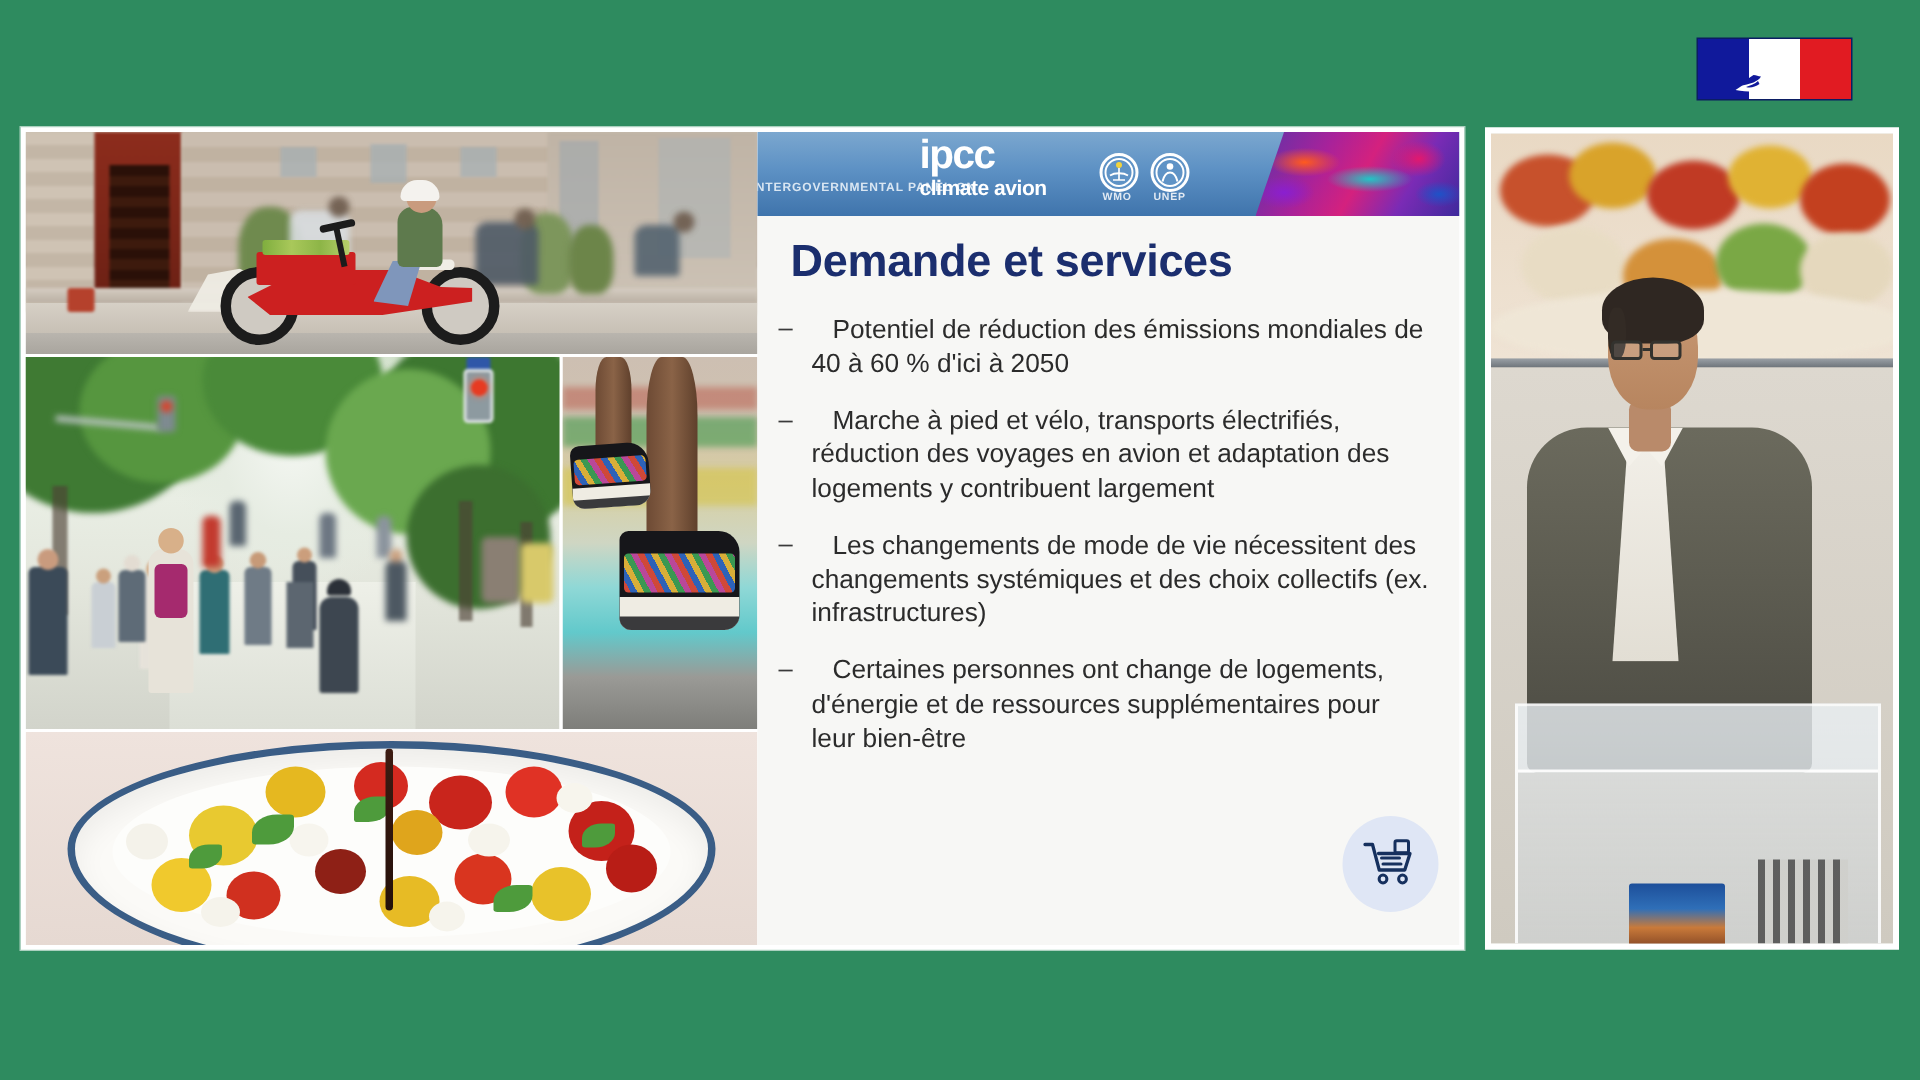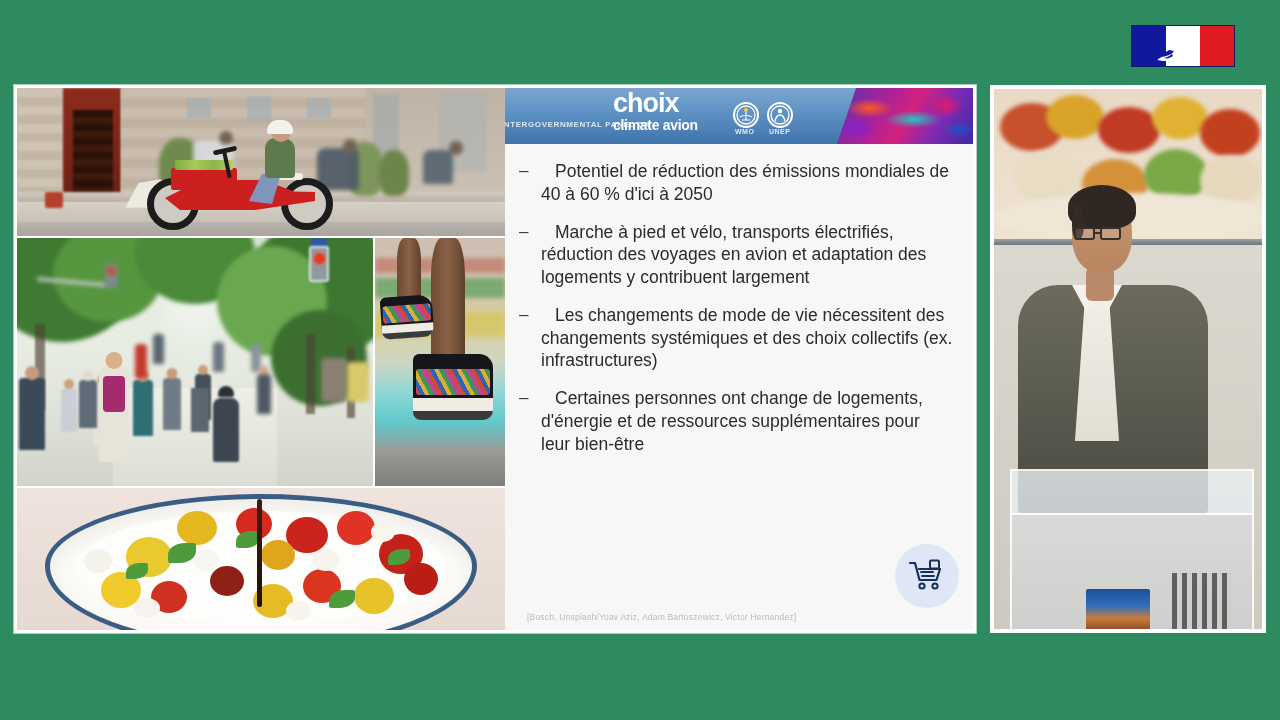--- a/index.html
+++ b/index.html
@@ -568,21 +568,21 @@
         <div class="balsamic"></div>
       </div>
     </div>
   </div>
 
   <div id="slide-content">
 
     <div id="ipcc-banner">
       <div id="banner-art"></div>
       <div id="ipcc-longname">INTERGOVERNMENTAL PANEL ON</div>
-      <div id="ipcc-wordmark">choix</div>
+      <div id="ipcc-wordmark">ipcc</div>
       <div id="ipcc-subword">climate avion</div>
 
       <div class="org-logo" id="wmo-logo">
         <svg viewBox="0 0 22 22" width="22" height="22">
           <circle cx="11" cy="11" r="9" fill="none" stroke="#ffffff" stroke-width="1.3"></circle>
           <circle cx="11" cy="6" r="2" fill="#f2d23c"></circle>
           <path d="M5 13c3-2 9-2 12 0" stroke="#ffffff" stroke-width="1.2" fill="none"></path>
           <path d="M11 8v8M7 16h8" stroke="#ffffff" stroke-width="1.1" fill="none"></path>
         </svg>
       </div>
@@ -591,41 +591,41 @@
       <div class="org-logo" id="unep-logo">
         <svg viewBox="0 0 22 22" width="22" height="22">
           <circle cx="11" cy="11" r="9" fill="none" stroke="#ffffff" stroke-width="1.3"></circle>
           <circle cx="11" cy="7" r="2.2" fill="#ffffff"></circle>
           <path d="M6 17c1-4 3-6 5-6s4 2 5 6" stroke="#ffffff" stroke-width="1.3" fill="none"></path>
         </svg>
       </div>
       <div class="org-caption" id="unep-caption">UNEP</div>
     </div>
 
+    <h1 id="slide-title">Demande et services</h1>
 
     <div id="bullet-list">
       <div class="bullet">
         <div class="bullet-dash">–</div>
         <div class="bullet-text">Potentiel de réduction des émissions mondiales de 40 à 60 % d'ici à 2050</div>
       </div>
       <div class="bullet">
         <div class="bullet-dash">–</div>
         <div class="bullet-text">Marche à pied et vélo, transports électrifiés, réduction des voyages en avion et adaptation des logements y contribuent largement</div>
       </div>
       <div class="bullet">
         <div class="bullet-dash">–</div>
         <div class="bullet-text">Les changements de mode de vie nécessitent des changements systémiques et des choix collectifs (ex. infrastructures)</div>
       </div>
       <div class="bullet">
         <div class="bullet-dash">–</div>
         <div class="bullet-text">Certaines personnes ont change de logements, d'énergie et de ressources supplémentaires pour leur bien-être</div>
       </div>
     </div>
 
-    <div id="credits">[Bosch, Unsplash/Yoav Aziz, Adam Bartoszewicz, Victor Hernandez]</div>
 
     <div id="cart-badge">
       <svg width="38" height="34" viewBox="0 0 38 34">
         <path d="M2 4h5l4.5 17h17l3.5-11H11" fill="none" stroke="#16305e" stroke-width="2.2" stroke-linecap="round" stroke-linejoin="round"></path>
         <rect x="22" y="1.5" width="9" height="8" rx="1.2" fill="none" stroke="#16305e" stroke-width="2"></rect>
         <line x1="13" y1="13" x2="25" y2="13" stroke="#16305e" stroke-width="2" stroke-linecap="round"></line>
         <line x1="14" y1="17" x2="26" y2="17" stroke="#16305e" stroke-width="2" stroke-linecap="round"></line>
         <circle cx="14" cy="27" r="2.6" fill="none" stroke="#16305e" stroke-width="2"></circle>
         <circle cx="27" cy="27" r="2.6" fill="none" stroke="#16305e" stroke-width="2"></circle>
       </svg>

